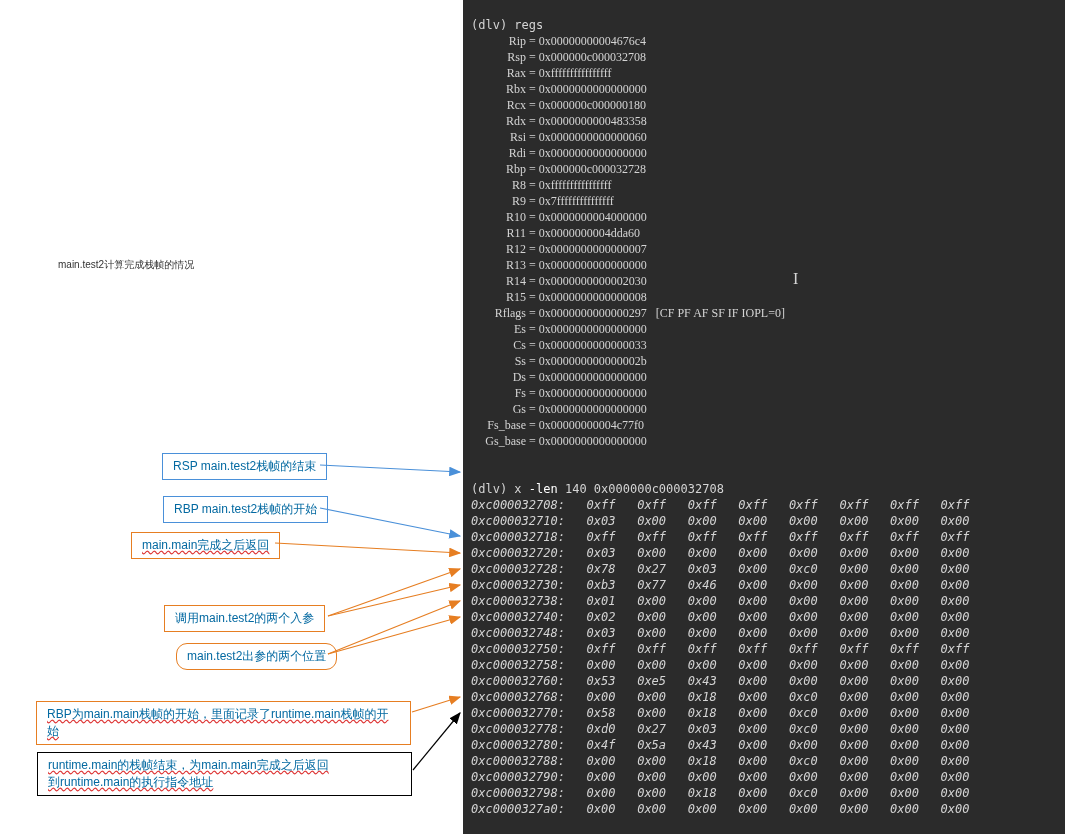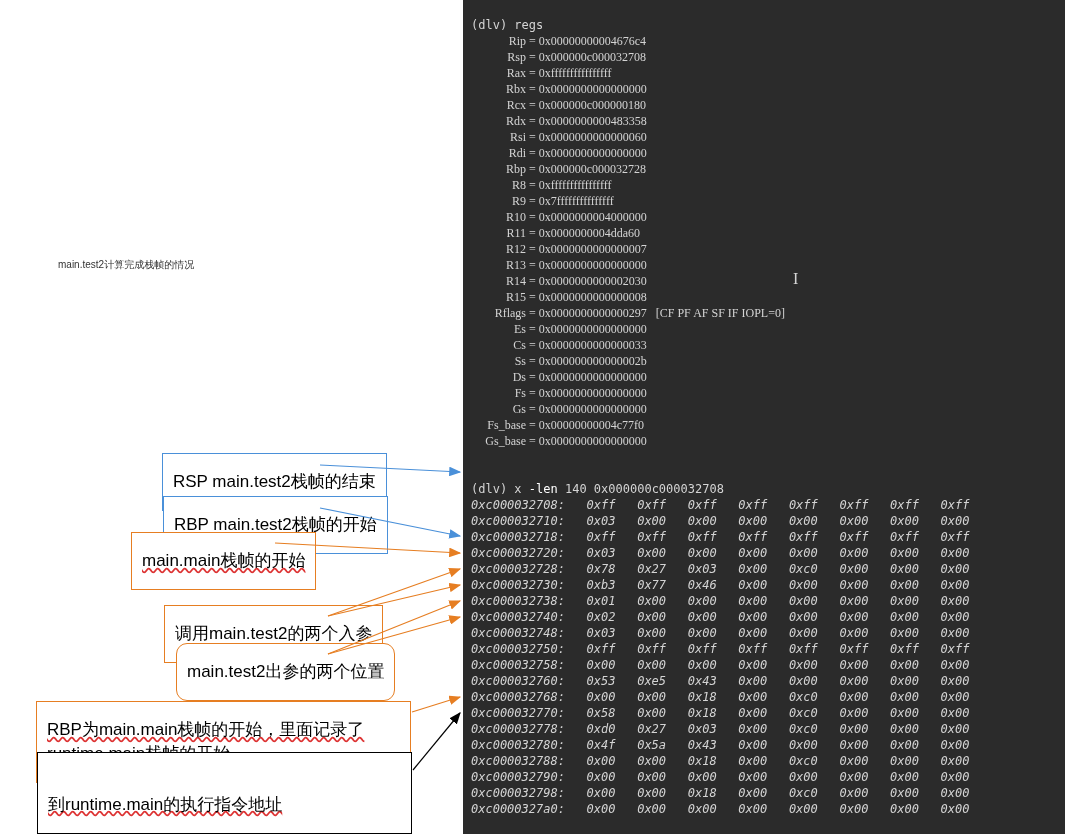--- a/index.html
+++ b/index.html
@@ -27,24 +27,24 @@
     overflow: hidden;
   }
   .title-text {
     position: absolute;
     font-size: 10px;
     color: #333;
   }
   .annotation {
     position: absolute;
     border: 1px solid;
-    font-size: 17px;
-    padding: 16px 10px;
+    font-size: 12px;
+    padding: 4px 10px;
     background: #fff;
-    color: #000000;
+    color: #0369a1;
     line-height: 1.4;
   }
   .annotation.blue { border-color: #4a90d9; }
   .annotation.orange { border-color: #e67e22; }
   .annotation.black { border-color: #000; }
   .underline { text-decoration: underline; text-decoration-color: #d33; text-decoration-style: wavy; }
   svg.arrows {
     position: absolute;
     left: 0;
     top: 0;
@@ -76,26 +76,26 @@
 <div id="mem-container"><span class="mem-line">0xc000032708:   0xff   0xff   0xff   0xff   0xff   0xff   0xff   0xff</span><span class="mem-line">0xc000032710:   0x03   0x00   0x00   0x00   0x00   0x00   0x00   0x00</span><span class="mem-line">0xc000032718:   0xff   0xff   0xff   0xff   0xff   0xff   0xff   0xff</span><span class="mem-line">0xc000032720:   0x03   0x00   0x00   0x00   0x00   0x00   0x00   0x00</span><span class="mem-line">0xc000032728:   0x78   0x27   0x03   0x00   0xc0   0x00   0x00   0x00</span><span class="mem-line">0xc000032730:   0xb3   0x77   0x46   0x00   0x00   0x00   0x00   0x00</span><span class="mem-line">0xc000032738:   0x01   0x00   0x00   0x00   0x00   0x00   0x00   0x00</span><span class="mem-line">0xc000032740:   0x02   0x00   0x00   0x00   0x00   0x00   0x00   0x00</span><span class="mem-line">0xc000032748:   0x03   0x00   0x00   0x00   0x00   0x00   0x00   0x00</span><span class="mem-line">0xc000032750:   0xff   0xff   0xff   0xff   0xff   0xff   0xff   0xff</span><span class="mem-line">0xc000032758:   0x00   0x00   0x00   0x00   0x00   0x00   0x00   0x00</span><span class="mem-line">0xc000032760:   0x53   0xe5   0x43   0x00   0x00   0x00   0x00   0x00</span><span class="mem-line">0xc000032768:   0x00   0x00   0x18   0x00   0xc0   0x00   0x00   0x00</span><span class="mem-line">0xc000032770:   0x58   0x00   0x18   0x00   0xc0   0x00   0x00   0x00</span><span class="mem-line">0xc000032778:   0xd0   0x27   0x03   0x00   0xc0   0x00   0x00   0x00</span><span class="mem-line">0xc000032780:   0x4f   0x5a   0x43   0x00   0x00   0x00   0x00   0x00</span><span class="mem-line">0xc000032788:   0x00   0x00   0x18   0x00   0xc0   0x00   0x00   0x00</span><span class="mem-line">0xc000032790:   0x00   0x00   0x00   0x00   0x00   0x00   0x00   0x00</span><span class="mem-line">0xc000032798:   0x00   0x00   0x18   0x00   0xc0   0x00   0x00   0x00</span><span class="mem-line">0xc0000327a0:   0x00   0x00   0x00   0x00   0x00   0x00   0x00   0x00</span></div>
  
 </div>
 
 <div class="cursor-I">I</div>
 
 <div class="title-text" style="left:58px; top:258px;">main.test2计算完成栈帧的情况</div>
 
 <div class="annotation blue" style="left:162px; top:453px;">RSP main.test2栈帧的结束</div>
 <div class="annotation blue" style="left:163px; top:496px;">RBP main.test2栈帧的开始</div>
-<div class="annotation orange" style="left:131px; top:532px;"><span class="underline">main.main栈帧的开始</span></div>
+<div class="annotation orange" style="left:131px; top:532px;"><span class="underline">main.main完成之后返回</span></div>
 <div class="annotation orange" style="left:164px; top:605px;">调用main.test2的两个入参</div>
 <div class="annotation orange" style="left:176px; top:643px;border-radius:11px;">main.test2出参的两个位置</div>
 <div class="annotation orange" style="left:36px; top:701px; width:375px;"><span class="underline">RBP为main.main栈帧的开始，里面记录了runtime.main栈帧的开始</span></div>
 <div class="annotation black" style="left:37px; top:752px; width:375px;">
-  <br>
+  <span class="underline">runtime.main的栈帧结束，为main.main完成之后返回</span><br>
   <span class="underline">到runtime.main的执行指令地址</span>
 </div>
 
 <svg class="arrows">
   <defs>
     <marker id="ah-blue" markerWidth="10" markerHeight="8" refX="9" refY="4" orient="auto">
       <path d="M0,0 L10,4 L0,8 Z" fill="#4a90d9"></path>
     </marker>
     <marker id="ah-orange" markerWidth="10" markerHeight="8" refX="9" refY="4" orient="auto">
       <path d="M0,0 L10,4 L0,8 Z" fill="#e67e22"></path>

